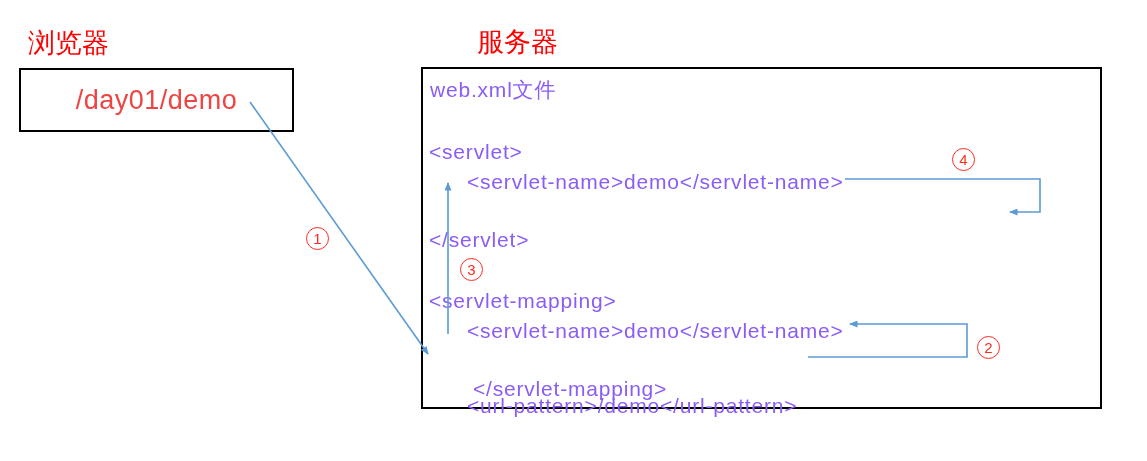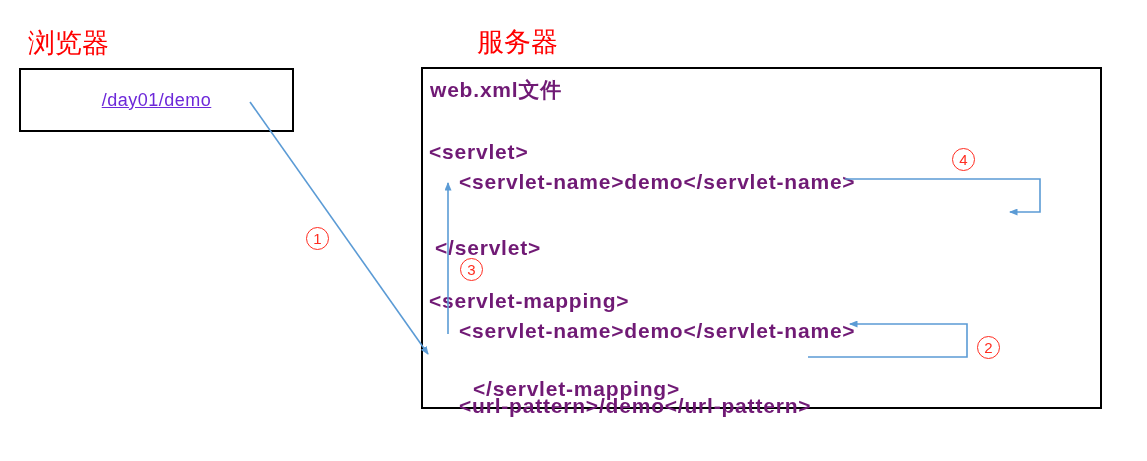--- a/index.html
+++ b/index.html
@@ -23,44 +23,42 @@
     position: absolute;
     border: 2px solid #000000;
     background: #ffffff;
     box-sizing: border-box;
   }
   .browser-box {
     left: 19px; top: 68px; width: 275px; height: 64px;
     display: flex; align-items: center; justify-content: center;
   }
   .browser-box .path-text {
-    font-size: 18px;
-    color: #6d28d9;
+    font-size: 27px;
+    color: #ef4444;
     letter-spacing: 0.5px;
-    text-decoration: underline;
   }
   .server-box {
     left: 421px; top: 67px; width: 681px; height: 342px;
   }
   .code-line, .file-title {
     position: absolute;
     font-size: 21px;
     line-height: 24px;
-    color: #701a75;
+    color: #8b5cf6;
     letter-spacing: 0.8px;
     white-space: pre;
-    font-weight: bold;
   }
   .file-title { left: 7px; top: 9px; }
   .indent-0 { left: 6px; text-align: right; }
-  .indent-1 { left: 36px; }
+  .indent-1 { left: 44px; }
   .t-line-1 { top: 71px; }
   .t-line-2 { top: 101px; }
   .t-line-3 { top: 131px; }
-  .t-line-4 { top: 167px; margin-left: 6px; }
+  .t-line-4 { top: 159px; }
   .t-line-5 { top: 220px; }
   .t-line-6 { top: 250px; }
   .t-line-7 { top: 280px; margin-top: 45px; }
   .t-line-8 { top: 308px; margin-left: 44px; }
   .step-badge {
     position: absolute;
     width: 23px; height: 23px;
     border: 1.6px solid #ff2d21;
     border-radius: 50%;
     color: #ff2d21;

